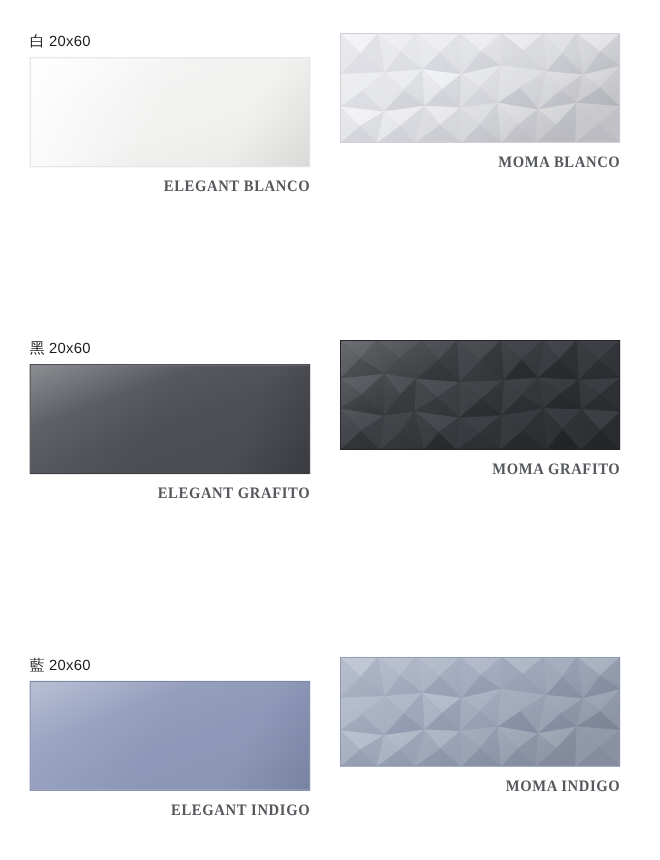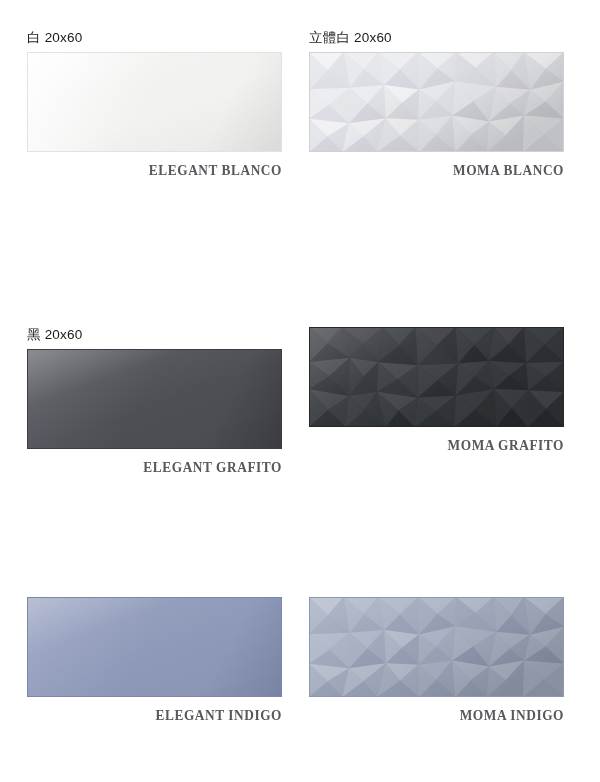--- a/index.html
+++ b/index.html
@@ -32,21 +32,21 @@
     height: 782px;
   }
 
   .cell {
     position: absolute;
     width: 255px;
   }
   .cell.col-left  { left: 27px; }
   .cell.col-right { left: 309px; }
   .cell.row-1 { top: 30px; }
-  .cell.row-2 { top: 327px; }
+  .cell.row-2 { top: 309px; }
   .cell.row-3 { top: 597px; }
 
   .cell-caption {
     font-family: "Liberation Sans", "DejaVu Sans", sans-serif;
     font-size: 13.5px;
     line-height: 16px;
     color: #1a1a1a;
     letter-spacing: .2px;
     white-space: nowrap;
     margin: 0 0 6px 0;
@@ -101,21 +101,20 @@
 
     <div class="cell col-left row-1">
       <div class="cell-caption">白 20x60</div>
       <div class="swatch plain" style="background: linear-gradient(118deg, rgb(255, 255, 255) 0%, rgb(242, 242, 241) 46%, rgb(242, 242, 241) 74%, rgb(226, 226, 224) 100%); border-color: rgb(226, 226, 224);">
         <div class="gloss" style="background: linear-gradient(160deg, rgba(255, 255, 255, 0.3) 0%, rgba(255, 255, 255, 0.05) 30%, rgba(255, 255, 255, 0) 55%, rgba(0, 0, 0, 0.04) 100%);"></div>
       </div>
       <div class="product-name">ELEGANT BLANCO</div>
     </div>
 
     <div class="cell col-right row-1">
-      <div class="cell-caption">立體白 20x60</div>
       <div class="swatch relief">
           <svg viewBox="0 0 255 100" preserveAspectRatio="none">
             <rect width="255" height="100" fill="#dcdde2"></rect>
             <polygon points="0.00,0.00 34.57,0.00 18.83,18.23" fill="rgb(240,241,244)"></polygon>
             <polygon points="34.57,0.00 40.76,35.67 18.83,18.23" fill="rgb(220,221,226)"></polygon>
             <polygon points="40.76,35.67 0.00,37.27 18.83,18.23" fill="rgb(217,218,224)"></polygon>
             <polygon points="0.00,37.27 0.00,0.00 18.83,18.23" fill="rgb(227,228,232)"></polygon>
             <polygon points="34.57,0.00 69.00,0.00 54.85,17.14" fill="rgb(236,236,240)"></polygon>
             <polygon points="69.00,0.00 75.08,32.88 54.85,17.14" fill="rgb(227,228,232)"></polygon>
             <polygon points="75.08,32.88 40.76,35.67 54.85,17.14" fill="rgb(217,219,224)"></polygon>
@@ -316,20 +315,21 @@
               </linearGradient>
             </defs>
             <rect width="255" height="100" fill="url(#sheen-moma-grafito)"></rect>
             <rect x="0.5" y="0.5" width="254" height="99" fill="none" stroke="#25272b" stroke-width="1"></rect>
           </svg>
         </div>
       <div class="product-name">MOMA GRAFITO</div>
     </div>
 
     <div class="cell col-left row-3">
+      <div class="cell-caption">藍 20x60</div>
       <div class="swatch plain" style="background: linear-gradient(118deg, rgb(154, 164, 194) 0%, rgb(142, 153, 185) 46%, rgb(142, 153, 185) 74%, rgb(125, 136, 169) 100%); border-color: rgb(125, 136, 169);">
         <div class="gloss" style="background: linear-gradient(160deg, rgba(255, 255, 255, 0.3) 0%, rgba(255, 255, 255, 0.05) 30%, rgba(255, 255, 255, 0) 55%, rgba(0, 0, 0, 0.04) 100%);"></div>
       </div>
       <div class="product-name">ELEGANT INDIGO</div>
     </div>
 
     <div class="cell col-right row-3">
       <div class="swatch relief">
           <svg viewBox="0 0 255 100" preserveAspectRatio="none">
             <rect width="255" height="100" fill="#9aa4b8"></rect>

